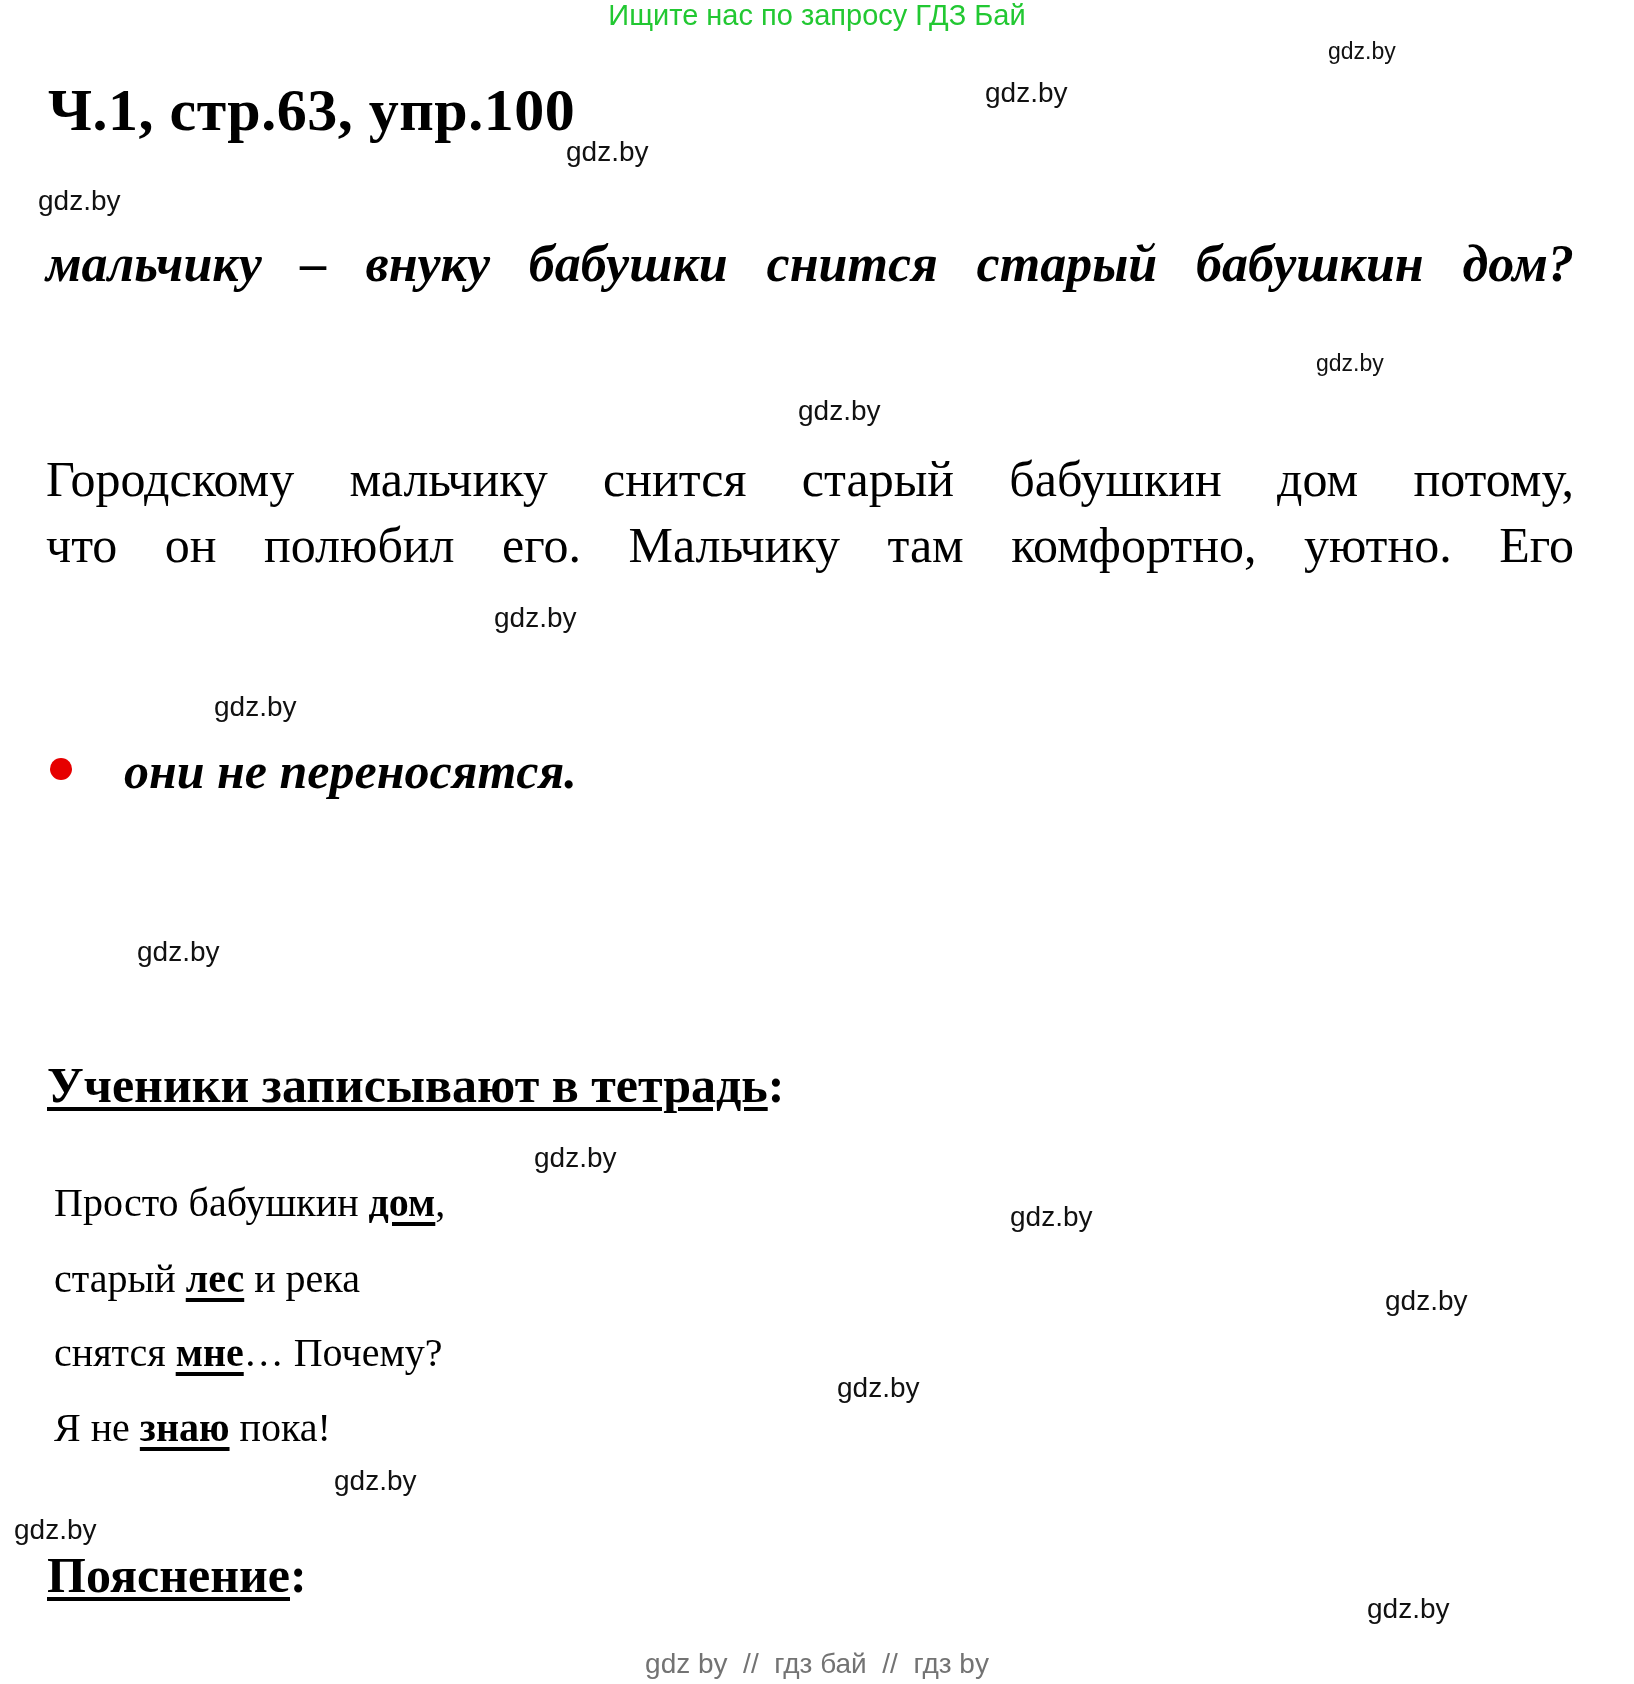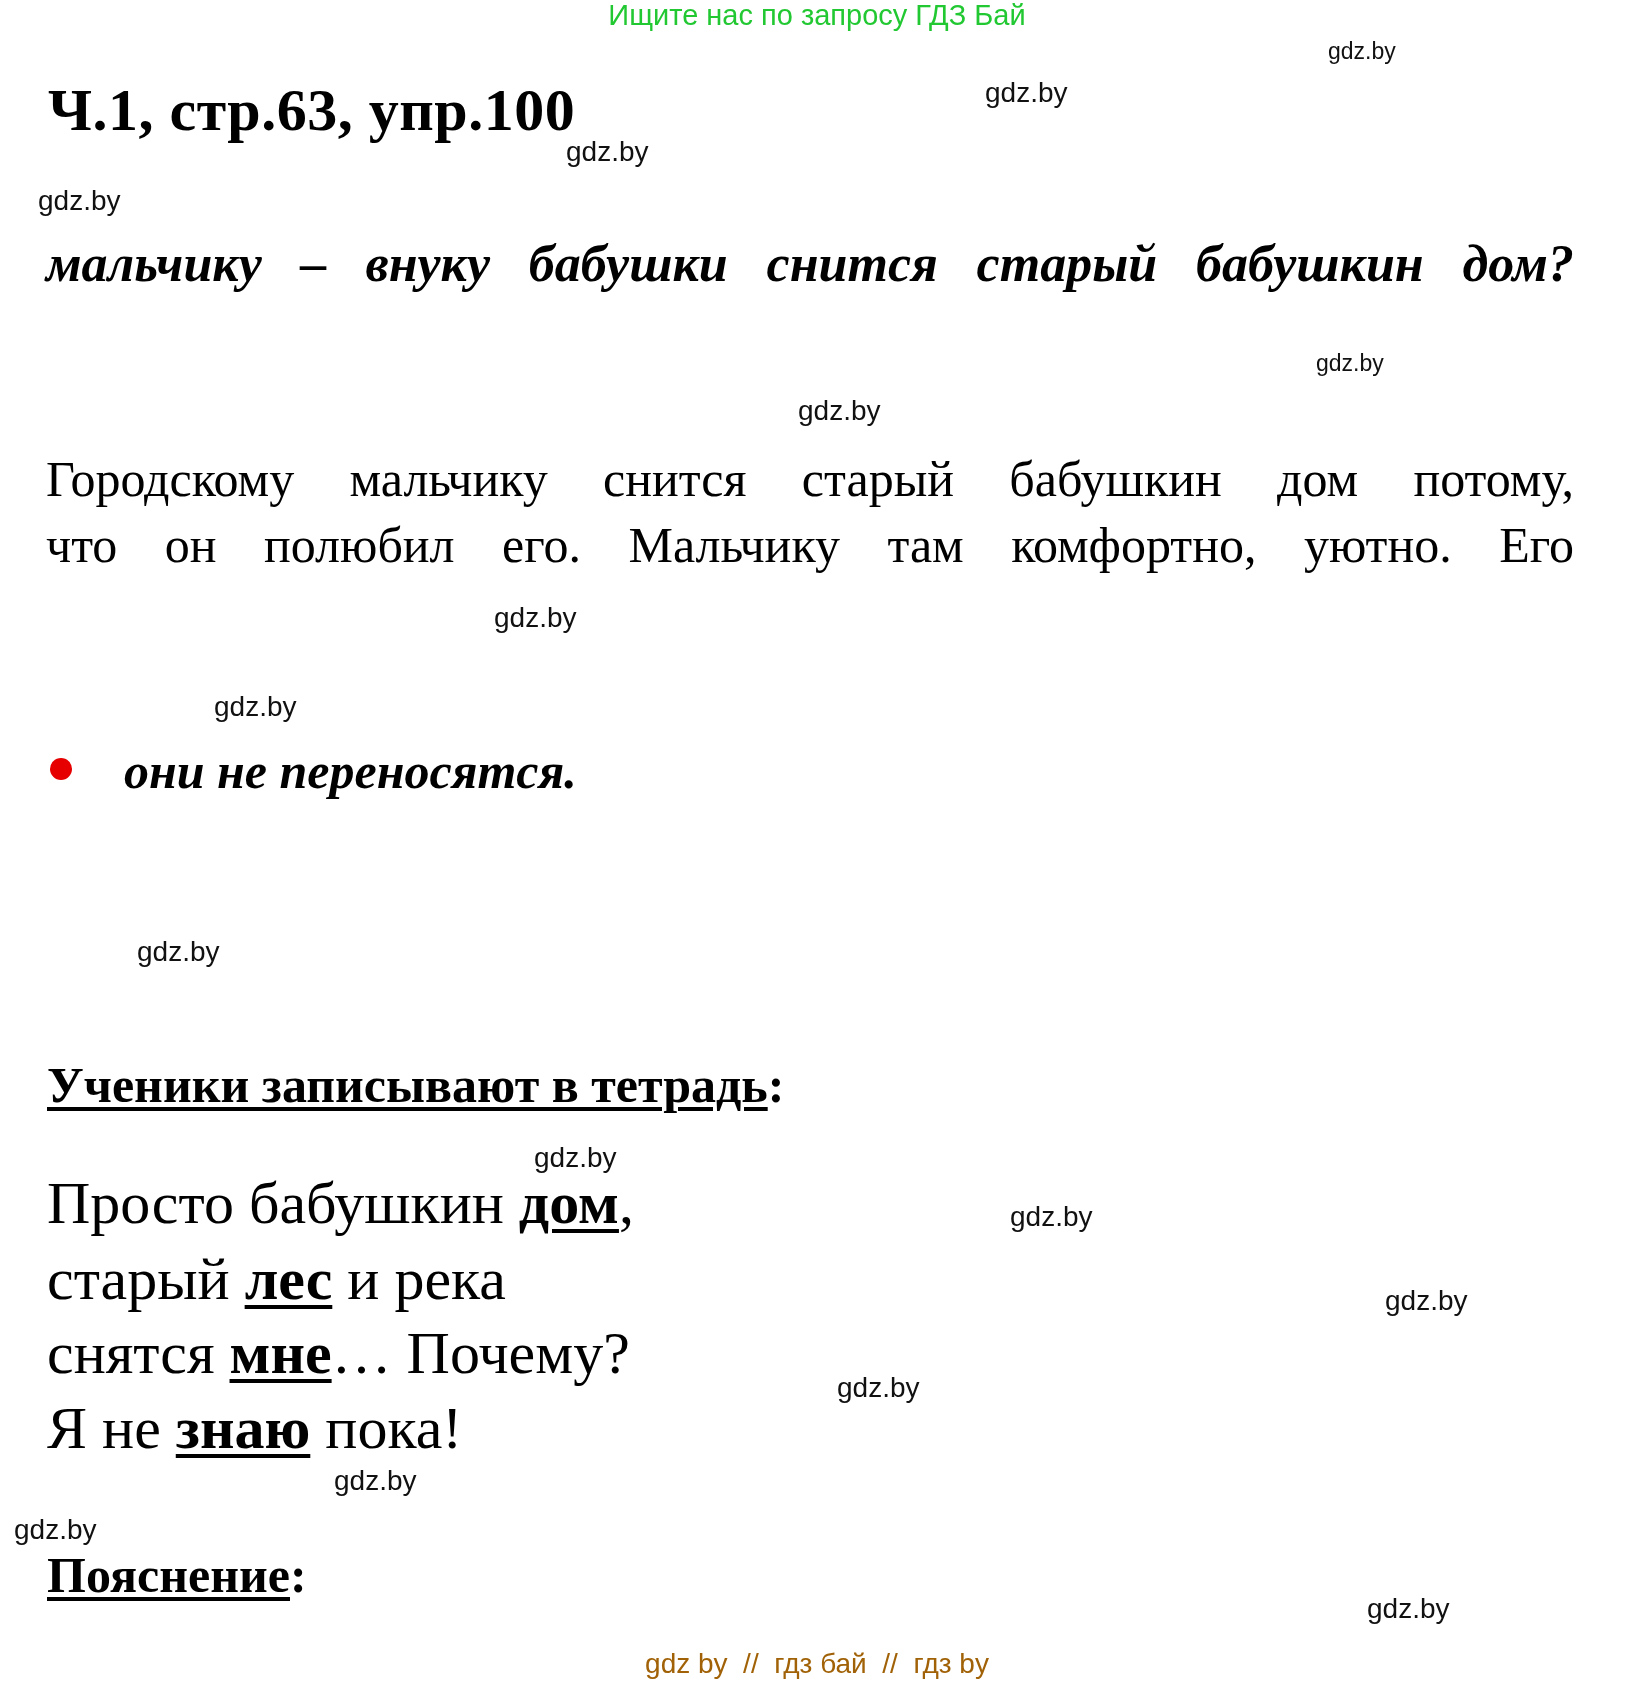--- a/index.html
+++ b/index.html
@@ -23,21 +23,21 @@
   .answer .line.last { text-align-last: left; }
 
   .bullet { left: 50px; top: 758px; width: 22px; height: 22px; border-radius: 50%; }
   .task2 { left: 124px; width: 1450px; top: 738px; font-size: 50px; line-height: 67px; font-weight: bold; font-style: italic; }
   .task2 .line { display: block; text-align: justify; text-align-last: justify; }
   .task2 .line.last { text-align-last: left; }
 
   .heading { left: 47px; top: 1018px; font-size: 50px; line-height: 60px; font-weight: bold; margin-top: 37px; }
   .heading u, .explain u { text-decoration-thickness: 4px; text-underline-offset: 5px; }
 
-  .poem { left: 47px; font-size: 60px; line-height: 60px; }
+  .poem { left: 54px; font-size: 40px; line-height: 60px; }
   .poem b { text-decoration: underline; text-decoration-thickness: 4px; text-underline-offset: 6px; }
 
   .explain { left: 47px; top: 1545px; font-size: 50px; line-height: 60px; font-weight: bold; }
   .footer { top: 1648px; left: 0; width: 1634px; text-align: center; font-size: 28px; line-height: 32px; }
 </style>
 </head>
 <body>
 
 <div class="abs sans top-banner" style="color: rgb(34, 200, 50);">Ищите нас по запросу ГДЗ Бай</div>
 
@@ -88,13 +88,13 @@
   <span>снятся </span><b>мне</b><span>… Почему?</span>
 </div>
 <div class="abs serif poem" style="top:1398px;">
   <span>Я не </span><b>знаю</b><span> пока!</span>
 </div>
 
 <div class="abs serif explain">
   <u>Пояснение</u><span>:</span>
 </div>
 
-<div class="abs sans footer" id="footer" style="color: #a16207; white-space: pre;">gdz by  //  гдз бай  //  гдз by</div>
+<div class="abs sans footer" id="footer" style="color: #737373; white-space: pre;">gdz by  //  гдз бай  //  гдз by</div>
 
 </body></html>

